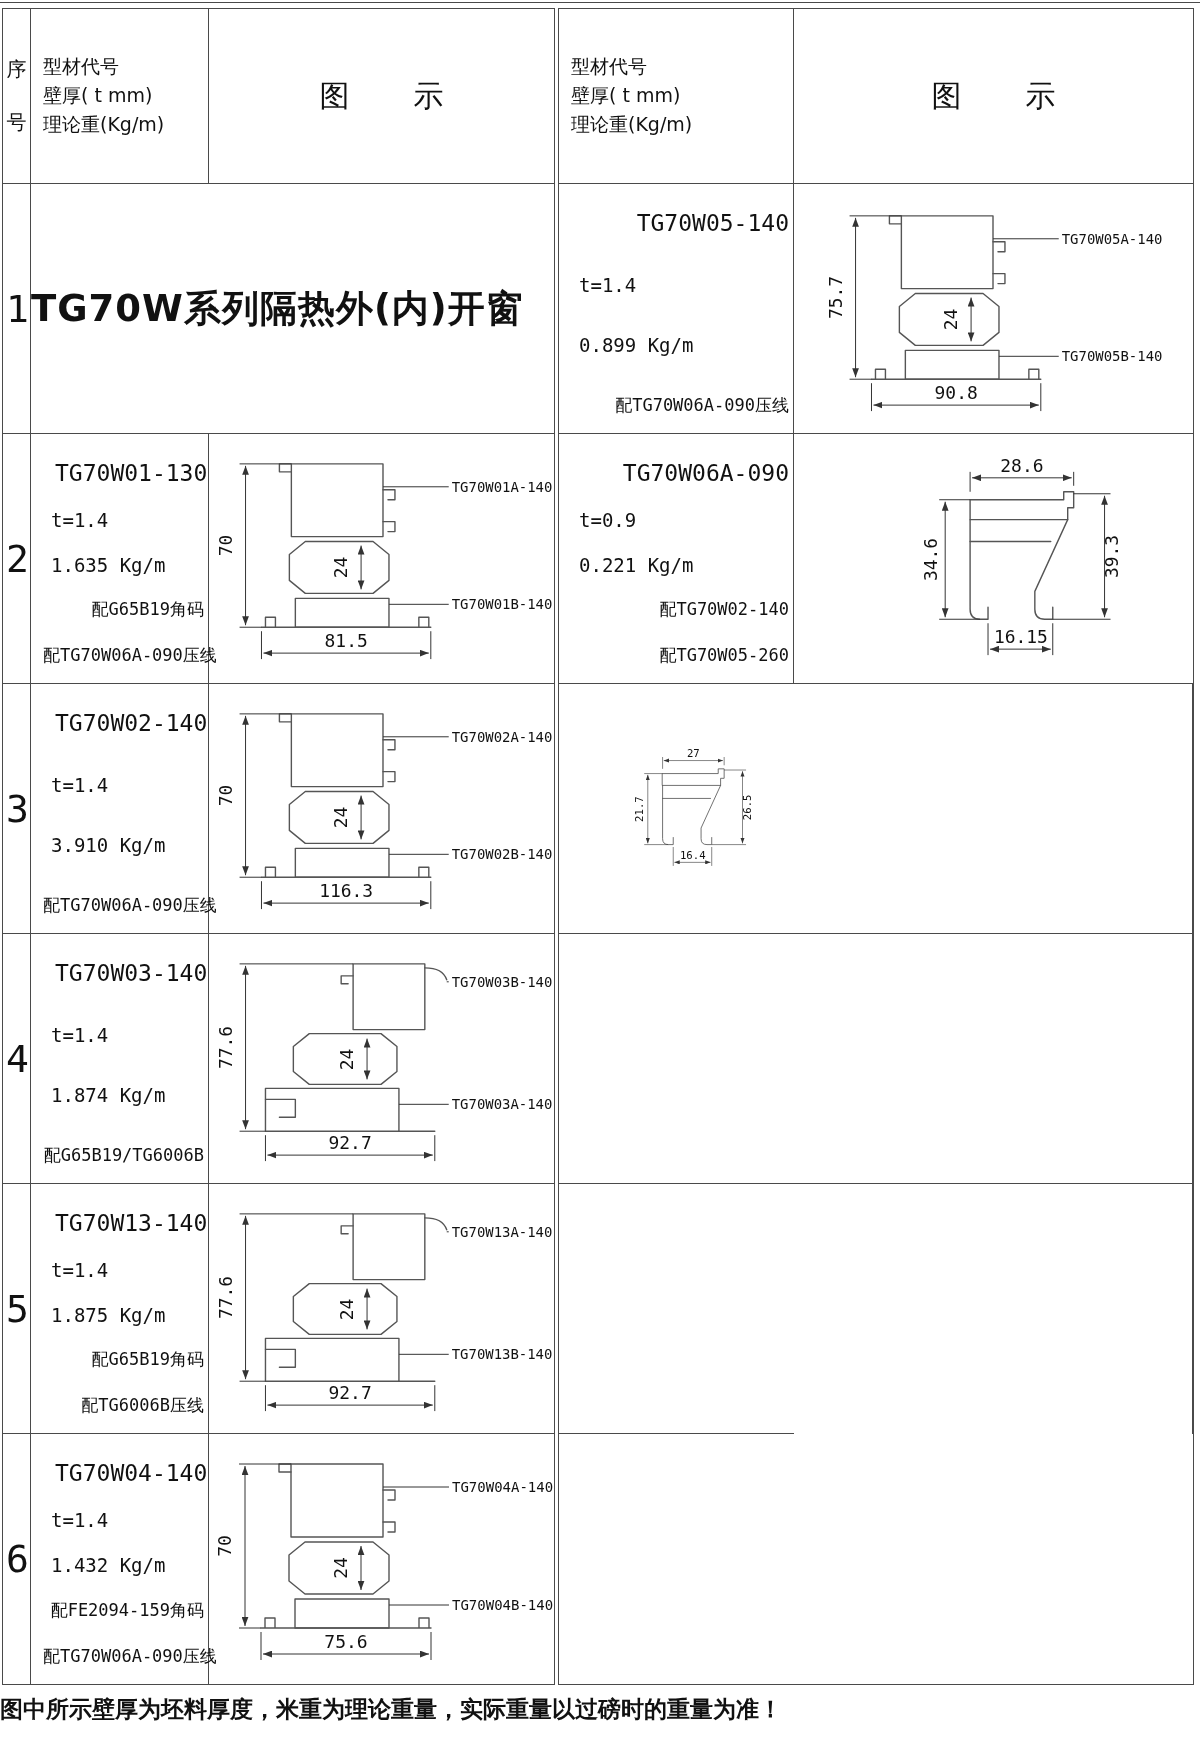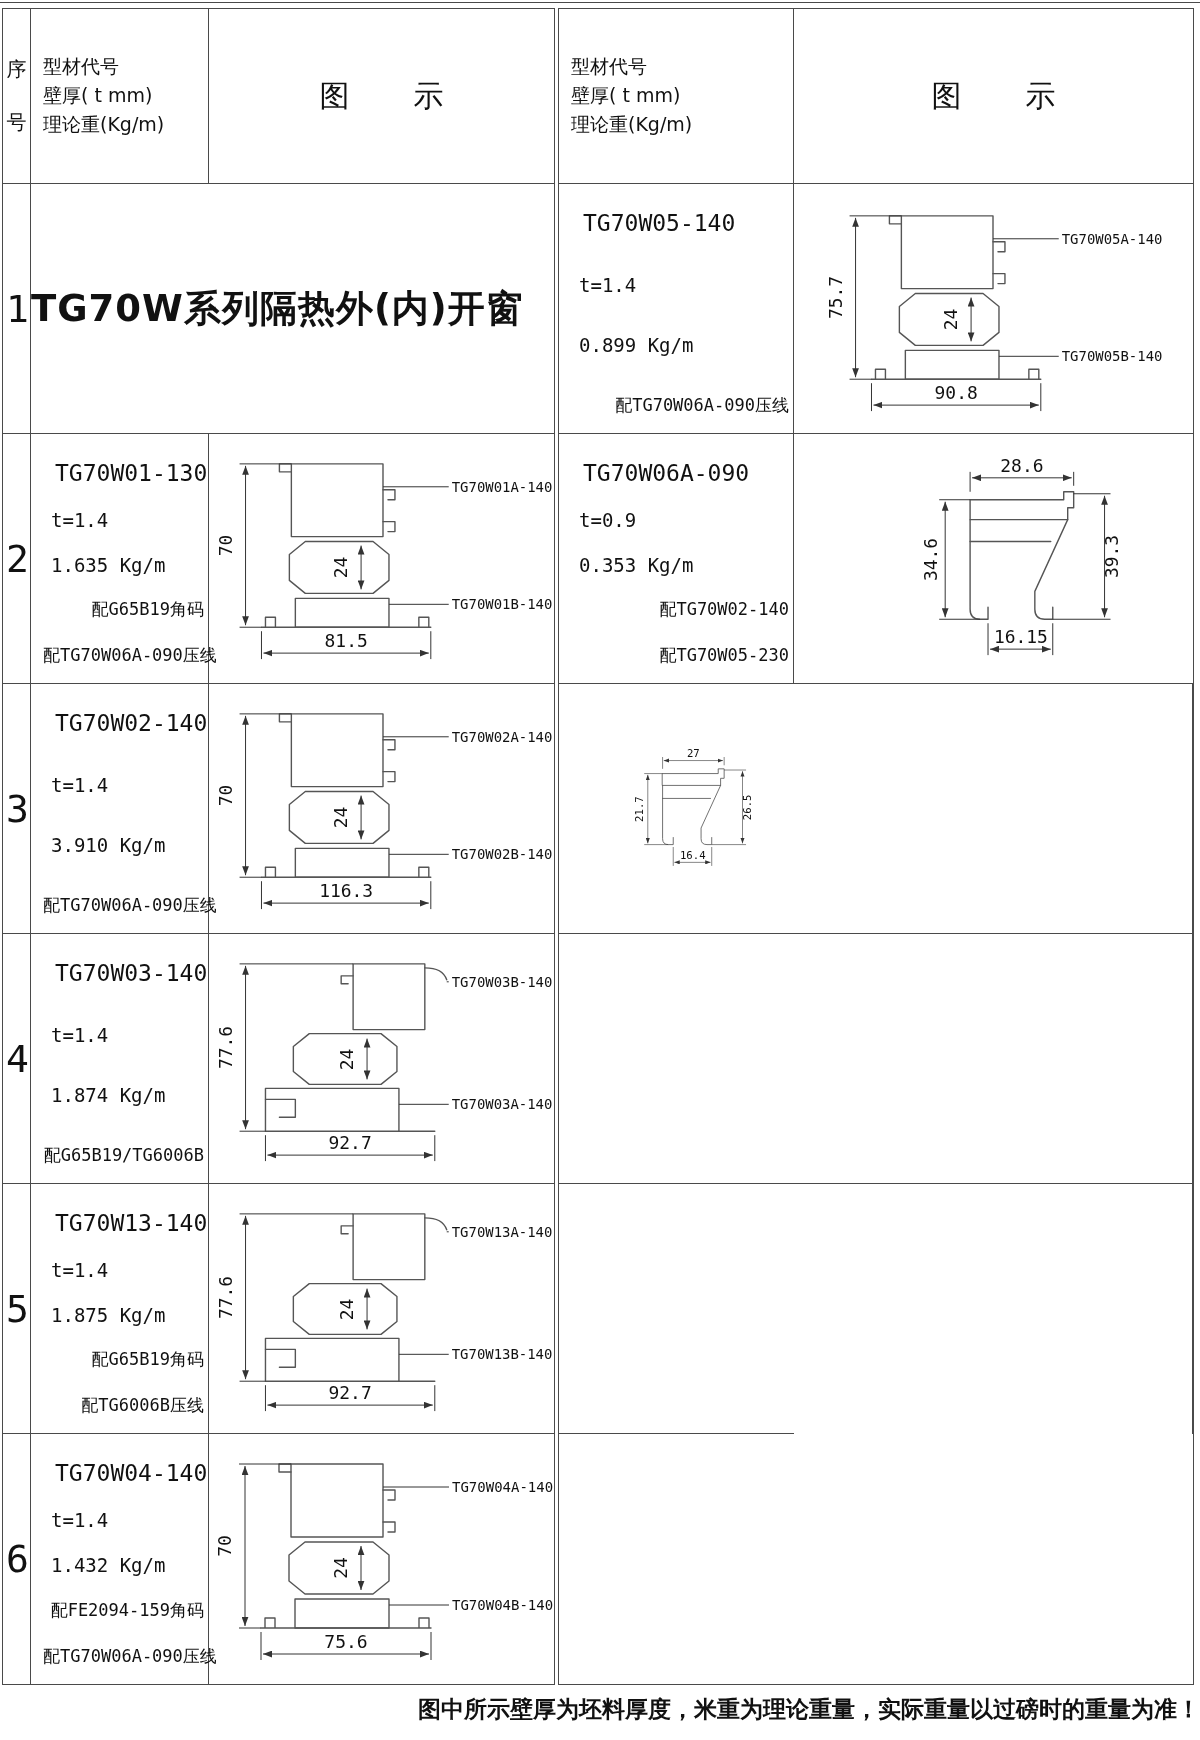--- a/index.html
+++ b/index.html
@@ -11,31 +11,31 @@
   .cell{border-right:1px solid #4a4a4a;border-bottom:1px solid #4a4a4a;position:relative;min-width:0;}
   .cell.last{border-right:none;}
   .cell.bot{border-bottom:none;}
   .seqhead{display:flex;flex-direction:column;justify-content:center;align-items:center;gap:26px;font-size:20px;}
   .spechead{display:flex;flex-direction:column;justify-content:center;padding-left:12px;gap:3px;font-size:19px;}
   .diahead{display:flex;justify-content:center;align-items:center;gap:64px;font-size:30px;}
   .seq{display:flex;align-items:center;font-size:38px;padding-left:3px;font-family:"DejaVu Sans Mono",monospace;}
   .merged{grid-column:2/4;display:flex;align-items:center;justify-content:flex-start;}
   .series-title{font-size:37px;font-weight:700;letter-spacing:1px;}
   .spec{display:flex;flex-direction:column;justify-content:space-between;padding:26px 4px 16px 12px;}
-  .spec .code{font-size:23px;font-family:"DejaVu Sans Mono",monospace;padding-left:12px;white-space:nowrap;}
+  .spec .code{font-size:23px;font-family:"DejaVu Sans Mono",monospace;padding-left:12px;white-space:nowrap;text-align:right;}
   .spec .ln{font-size:19px;font-family:"DejaVu Sans Mono",monospace;padding-left:8px;white-space:nowrap;}
   .spec .acc{font-size:17px;padding-left:0;white-space:nowrap;text-align:right;}
   .diacell{display:block;}
   svg.dia{display:block;width:100%;height:100%;}
   .prof{fill:none;stroke:#555;stroke-width:1.4;stroke-linejoin:round;stroke-linecap:round;}
   .ext{fill:none;stroke:#333;stroke-width:1;}
   .dim-line{fill:none;stroke:#333;stroke-width:1;marker-start:url(#arr);marker-end:url(#arr);}
   .dimtxt{font-family:"DejaVu Sans Mono",monospace;font-size:18px;fill:#111;text-anchor:middle;}
   .lbltxt{font-family:"DejaVu Sans Mono",monospace;font-size:14px;fill:#111;text-anchor:start;}
-  .note{position:absolute;left:0;top:1694px;width:1200px;text-align:right;font-size:23px;font-weight:700;}
+  .note{position:absolute;left:0;top:1694px;width:1200px;text-align:left;font-size:23px;font-weight:700;}
 </style>
 </head>
 <body>
 
 <div class="topline"></div>
 
 <svg width="0" height="0" style="position:absolute" aria-hidden="true">
   <defs>
     <marker id="arr" viewBox="0 0 8 6" refX="8" refY="3" markerWidth="9" markerHeight="7" orient="auto-start-reverse">
       <path d="M0,0 L8,3 L0,6 Z" fill="#333"></path>
@@ -245,23 +245,23 @@
         <text class="dimtxt" transform="translate(144,126) rotate(-90)">24</text>
         <text class="lbltxt" x="249" y="50">TG70W05A-140</text>
         <text class="lbltxt" x="249" y="168">TG70W05B-140</text>
       </g>
     </svg>
   </div>
 
   <div class="cell spec">
     <span class="code">TG70W06A-090</span>
     <span class="ln">t=0.9</span>
-    <span class="ln">0.353 Kg/m</span>
+    <span class="ln">0.221 Kg/m</span>
     <span class="ln acc">配TG70W02-140</span>
-    <span class="ln acc">配TG70W05-230</span>
+    <span class="ln acc">配TG70W05-260</span>
   </div>
   <div class="cell last diacell">
     <svg class="dia" viewBox="0 0 397 250">
       <g transform="translate(60,8)">
         <use href="#profC"></use>
         <text class="dimtxt" x="167" y="30">28.6</text>
         <text class="dimtxt" transform="translate(82,118) rotate(-90)">34.6</text>
         <text class="dimtxt" transform="translate(264,115) rotate(-90)">39.3</text>
         <text class="dimtxt" x="166" y="202">16.15</text>
       </g>

